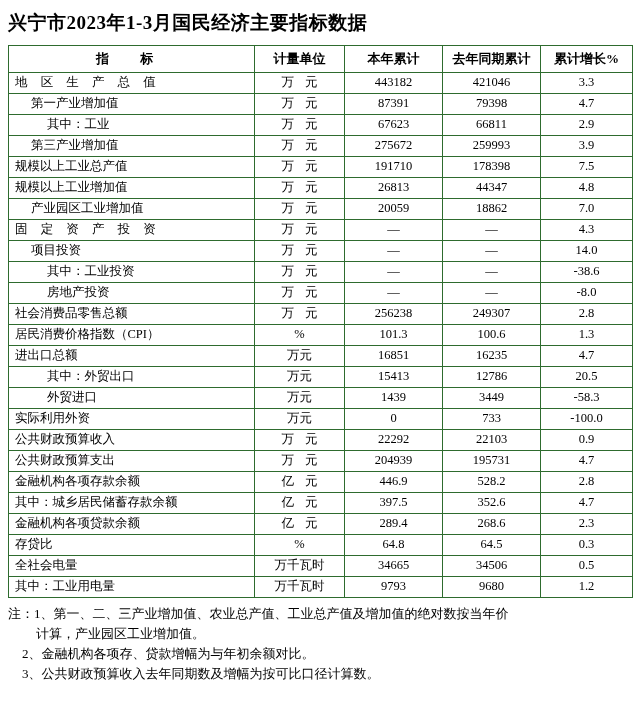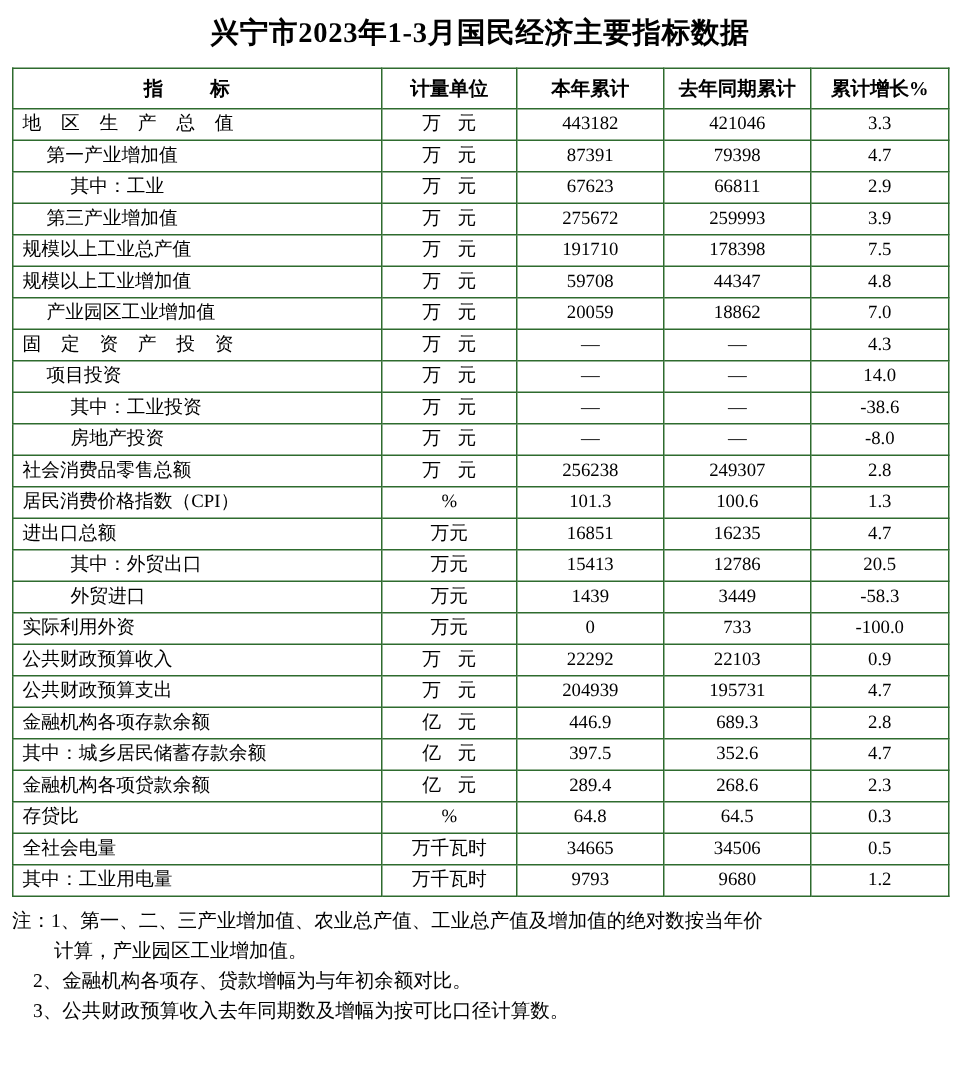--- a/index.html
+++ b/index.html
@@ -15,21 +15,21 @@
     overflow: hidden;
   }
   .page {
     width: 640px;
     height: 721px;
     position: relative;
     box-sizing: border-box;
     padding: 0 8px;
   }
   .title {
-    text-align: center;
+    text-align: left;
     font-size: 19px;
     font-weight: bold;
     letter-spacing: 0.5px;
     padding: 12px 0 10px 0;
     line-height: 1.2;
   }
   table.main {
     width: 624px;
     border-collapse: collapse;
     table-layout: fixed;
@@ -149,21 +149,21 @@
         <tr>
           <td class="ind ind1">规模以上工业总产值</td>
           <td class="unit spaced">万  元</td>
           <td class="num">191710</td>
           <td class="num">178398</td>
           <td class="num">7.5</td>
         </tr>
         <tr>
           <td class="ind ind1">规模以上工业增加值</td>
           <td class="unit spaced">万  元</td>
-          <td class="num">59708</td>
+          <td class="num">26813</td>
           <td class="num">44347</td>
           <td class="num">4.8</td>
         </tr>
         <tr>
           <td class="ind ind2">产业园区工业增加值</td>
           <td class="unit spaced">万  元</td>
           <td class="num">20059</td>
           <td class="num">18862</td>
           <td class="num">7.0</td>
         </tr>
@@ -248,21 +248,21 @@
           <td class="ind ind1">公共财政预算支出</td>
           <td class="unit spaced">万  元</td>
           <td class="num">204939</td>
           <td class="num">195731</td>
           <td class="num">4.7</td>
         </tr>
         <tr>
           <td class="ind ind1">金融机构各项存款余额</td>
           <td class="unit spaced">亿  元</td>
           <td class="num">446.9</td>
-          <td class="num">689.3</td>
+          <td class="num">528.2</td>
           <td class="num">2.8</td>
         </tr>
         <tr>
           <td class="ind ind1">其中：城乡居民储蓄存款余额</td>
           <td class="unit spaced">亿  元</td>
           <td class="num">397.5</td>
           <td class="num">352.6</td>
           <td class="num">4.7</td>
         </tr>
         <tr>

